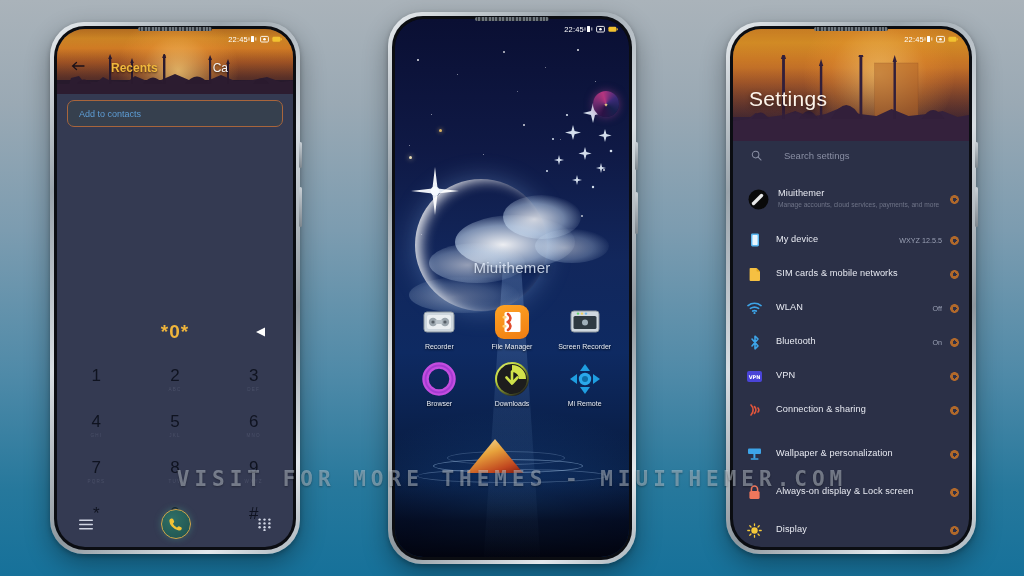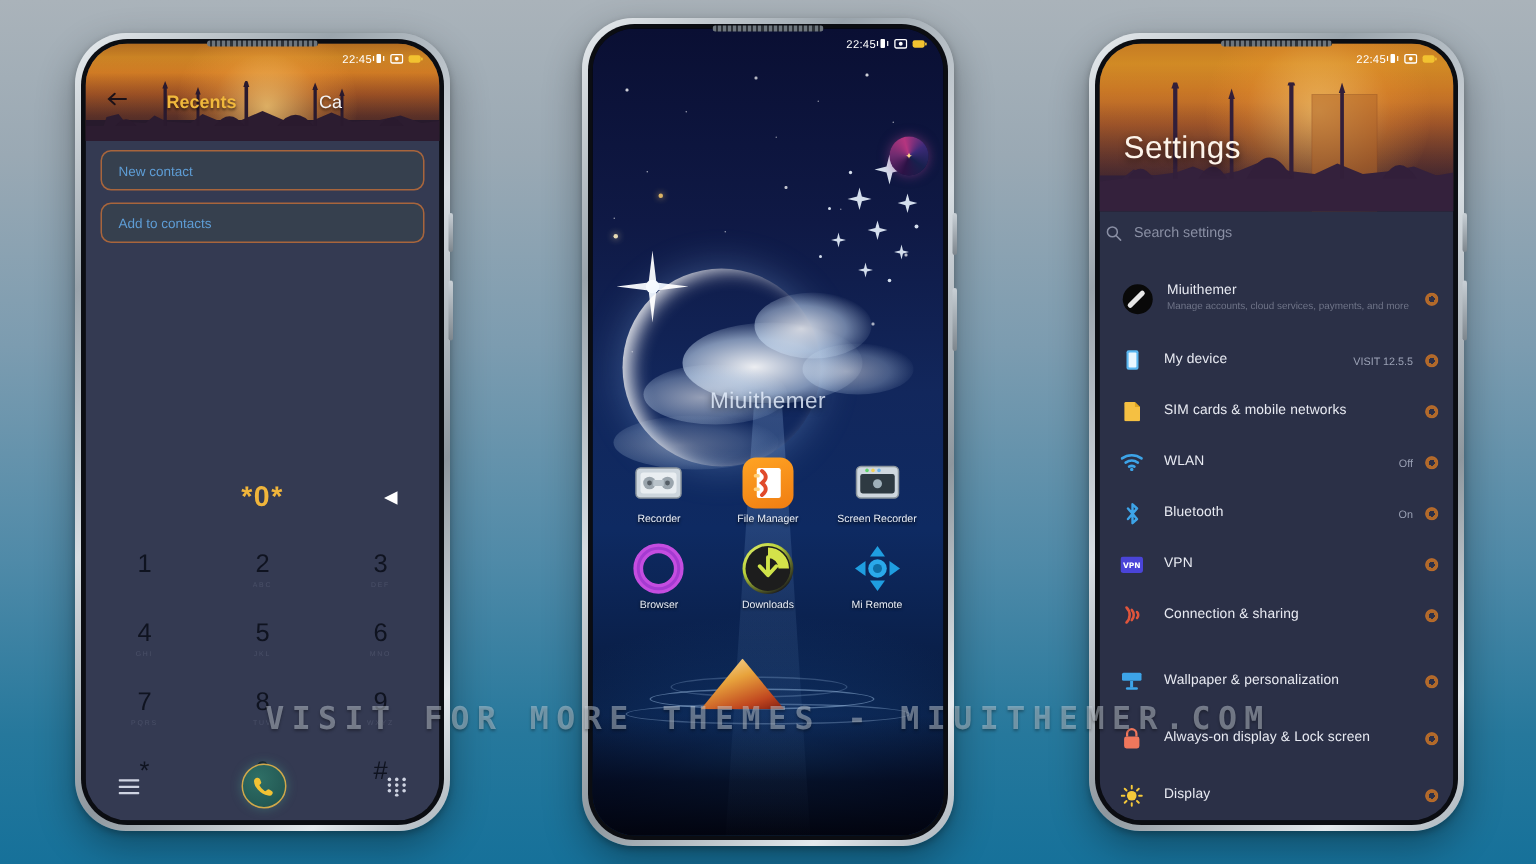--- a/index.html
+++ b/index.html
@@ -178,21 +178,21 @@
       linear-gradient(180deg, rgba(0,0,0,.10) 0%, rgba(0,0,0,0) 35%, rgba(25,18,28,.42) 100%),
       linear-gradient(180deg,#dd8a27 0%, #e09427 12%, #cd7a26 28%, #a95a2a 48%, #7a4130 66%, #45293a 86%, #2f2a44 100%);
   }
   .p3-title {
     position:absolute; left:16px; top:58px; z-index:14;
     font-size:21px; color:#fdf4ea; letter-spacing:.3px;
     text-shadow:0 2px 5px rgba(0,0,0,.55);
   }
   .searchbar {
     position:absolute; top:112px; left:0; right:0; height:28px; z-index:14;
-    display:flex; align-items:center; padding-left:4px; gap:8px;
+    display:flex; align-items:center; padding-left:18px; gap:22px;
   }
   .search-ph { font-size:9.5px; color:#8a8fa4; }
   .setlist { position:absolute; top:146px; left:0; right:0; bottom:0; z-index:14; }
   .setrow {
     display:flex; align-items:center; padding:0 10px 0 14px; position:relative;
   }
   .set-ico { width:15px; height:15px; flex:0 0 15px; margin-right:14px; display:flex; align-items:center; justify-content:center; }
   .set-txt { flex:1; min-width:0; }
   .set-title { font-size:9.2px; color:#e8eaf2; letter-spacing:.1px; line-height:1.28; }
   .set-sub { font-size:6.6px; color:#6f7488; line-height:1.35; margin-top:2px; }
@@ -271,23 +271,20 @@
         <path d="M13 5 H2 M5.5 1.5 L1.6 5 L5.5 8.5" stroke="#1b1118" stroke-width="1.3" fill="none" stroke-linecap="round"></path>
       </svg>
 
       <div class="p1-tabs">
         <span class="tab-active">Recents</span>
         <span class="tab-idle">Ca</span>
       </div>
 
       <div class="p1-actions">
         <div class="act-btn">
-          <span>New contact</span>
-        </div>
-        <div class="act-btn">
           <span>Add to contacts</span>
         </div>
       </div>
 
       <div class="p1-entry">
         <span class="entry-num">*0*</span>
         <svg class="bksp" width="14" height="12" viewBox="0 0 14 12">
           <path d="M12 1.5 L3 6 L12 10.5 Z" fill="#ffffff"></path>
         </svg>
       </div>
@@ -622,21 +619,21 @@
         <div class="setrow" style="height:34px;">
           <div class="set-ico">
             <svg width="14" height="14" viewBox="0 0 14 14">
                 <rect x="3" y="0.5" width="8" height="13" rx="1.4" fill="#5ab6f0"></rect>
                 <rect x="4.4" y="2" width="5.2" height="10" rx=".7" fill="#e9f6ff"></rect>
               </svg>
           </div>
           <div class="set-txt">
             <div class="set-title">My device</div>
           </div>
-          <span class="set-val">VISIT 12.5.5</span>
+          <span class="set-val">WXYZ 12.5.5</span>
           <span class="chev"></span>
         </div>
 
         <div class="setrow" style="height:34px;">
           <div class="set-ico">
             <svg width="14" height="14" viewBox="0 0 14 14">
                 <path d="M2.5 1 h6 L12 4.4 V13 a.9.9 0 0 1 -.9 .9 H2.5 a.9.9 0 0 1 -.9-.9 V1.9 A.9.9 0 0 1 2.5 1 z" fill="#f5c042"></path>
                 <path d="M8.6 1 L12 4.4 H9.2 a.6.6 0 0 1 -.6-.6 z" fill="#e0a620"></path>
               </svg>
           </div>

